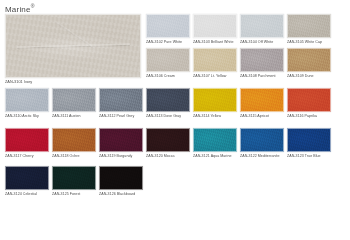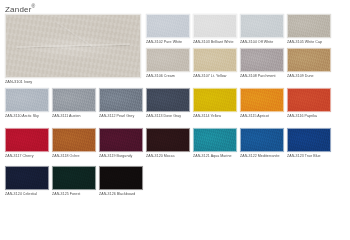--- a/index.html
+++ b/index.html
@@ -137,21 +137,21 @@
        rgba(255,255,255,0.20),
        rgba(0,0,0,0.04));
     transform: rotate(34deg);
     pointer-events: none;
   }
 </style>
 </head>
 <body>
 
 <div id="brand-header">
-  <span>Zander</span><span class="reg">®</span>
+  <span>Marine</span><span class="reg">®</span>
 </div>
 
 <div class="swatch-cell" id="hero-cell">
   <div class="swatch-chip" id="hero-chip" style="background: rgb(207, 201, 192);">
     <div id="hero-crease"></div>
     <div id="hero-crease2"></div>
   </div>
   <div class="swatch-label">ZAN-3101 Ivory</div>
 </div>
 

